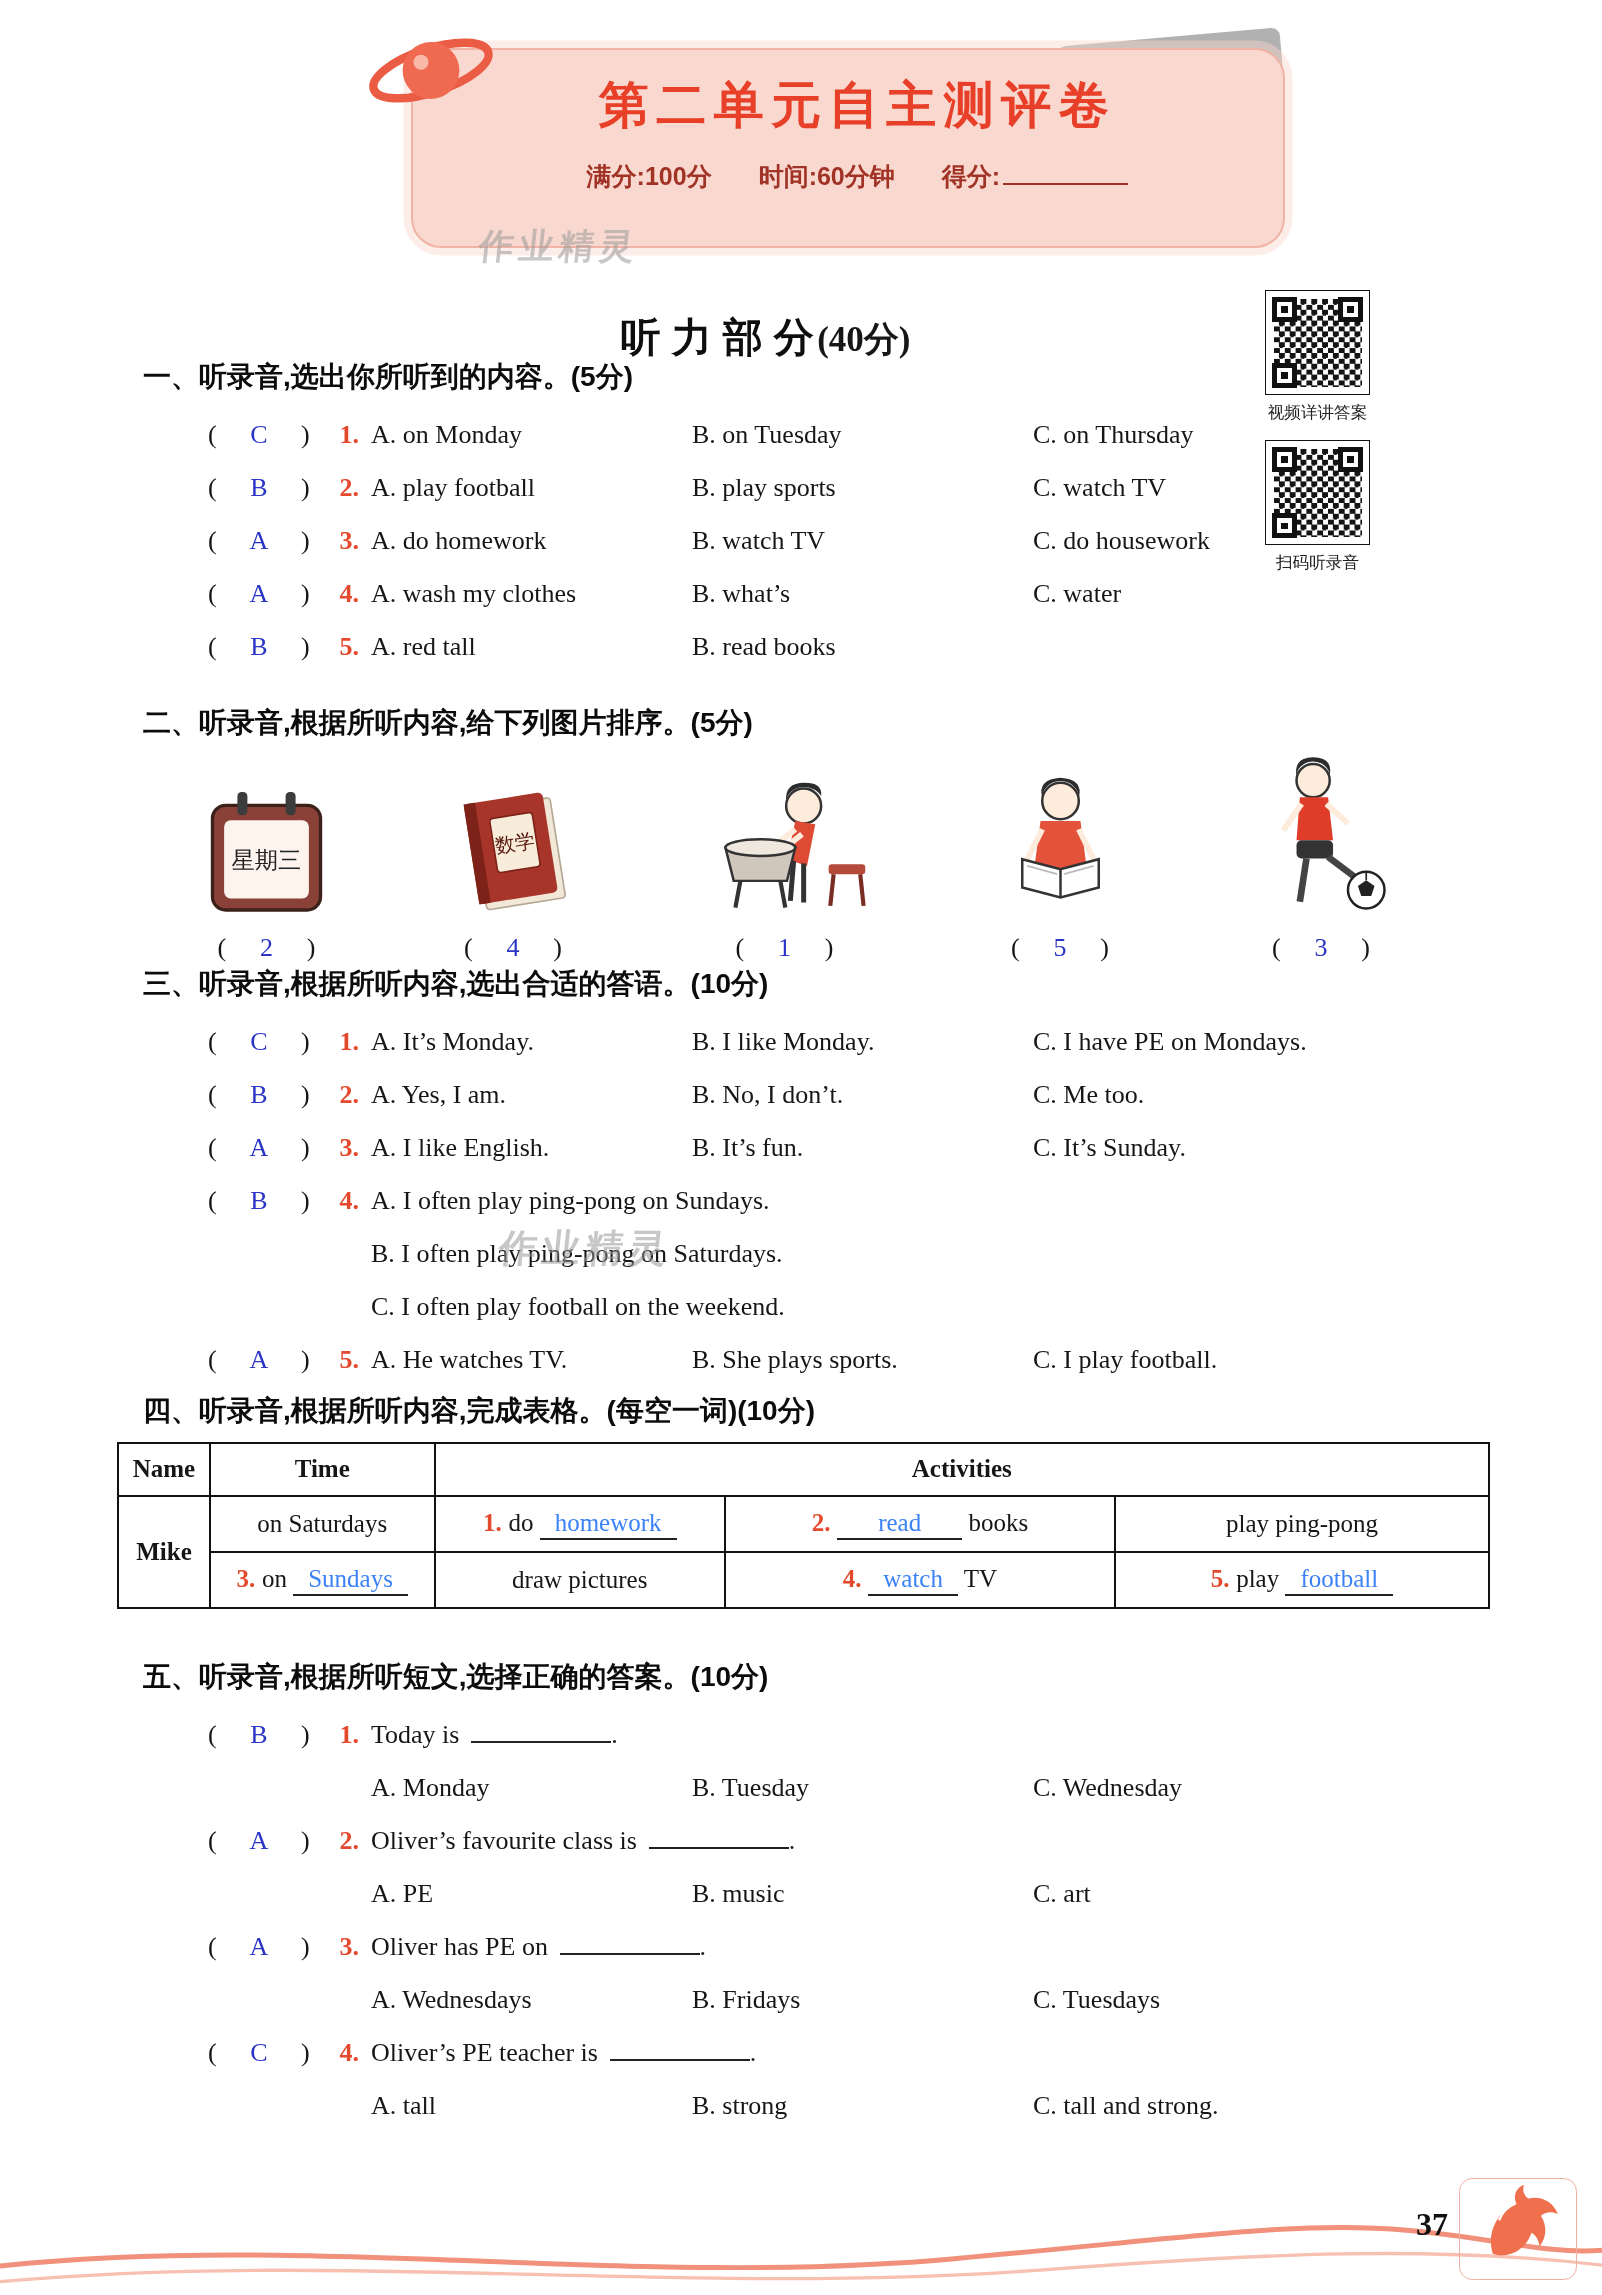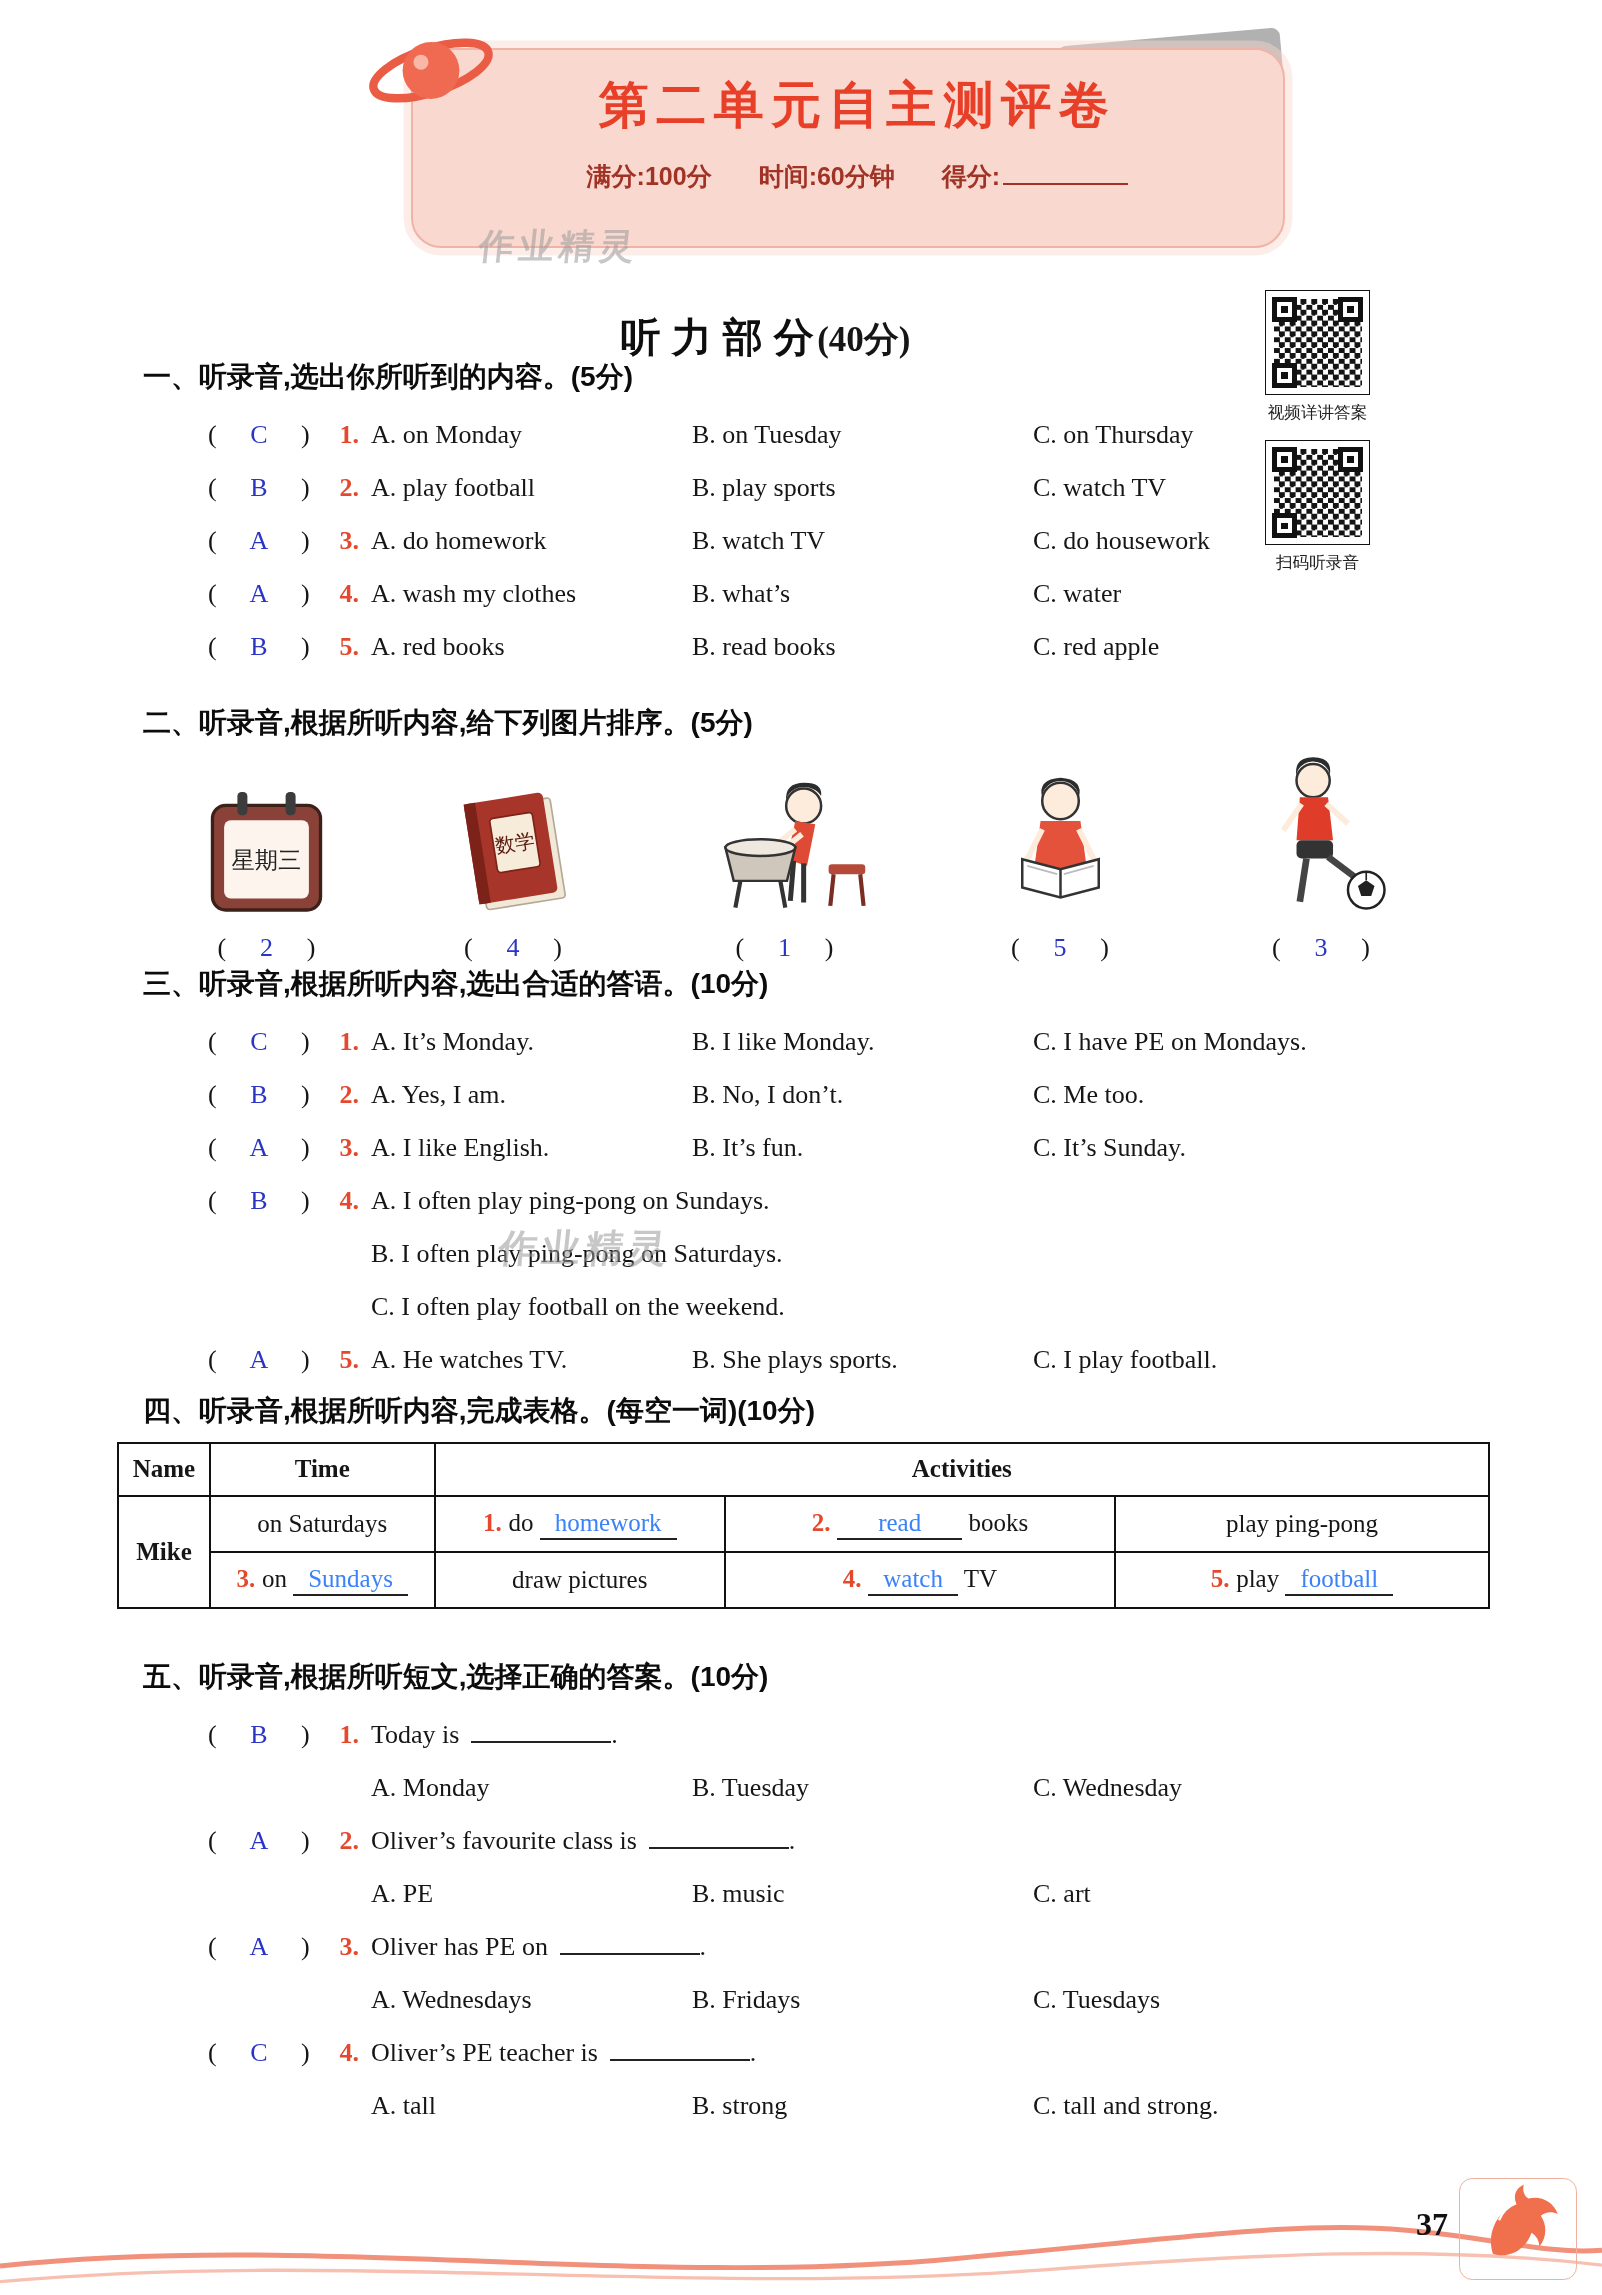--- a/index.html
+++ b/index.html
@@ -188,23 +188,22 @@
     <span>B. what’s</span>
     <span>C. water</span>
   </div>
   <div class="qrow">
     <span class="ansbox">
         <span class="pa-open"></span>
         <span class="ansletter">B</span>
         <span class="pa-close"></span>
         <span class="qnum">5.</span>
       </span>
-    <span>A. red books</span>
+    <span>A. red tall</span>
     <span>B. read books</span>
-    <span>C. red apple</span>
   </div>
 </section>
 
 <section class="sec sec2">
   <h2 class="sec-title">二、听录音,根据所听内容,给下列图片排序。(5分)</h2>
   <div class="pics">
 
     <div class="pic-block">
       <svg width="125" height="133" viewBox="0 0 150 160">
         <rect x="10" y="22" width="130" height="126" rx="16" fill="#8a4238" stroke="#3c201a" stroke-width="4"></rect>

